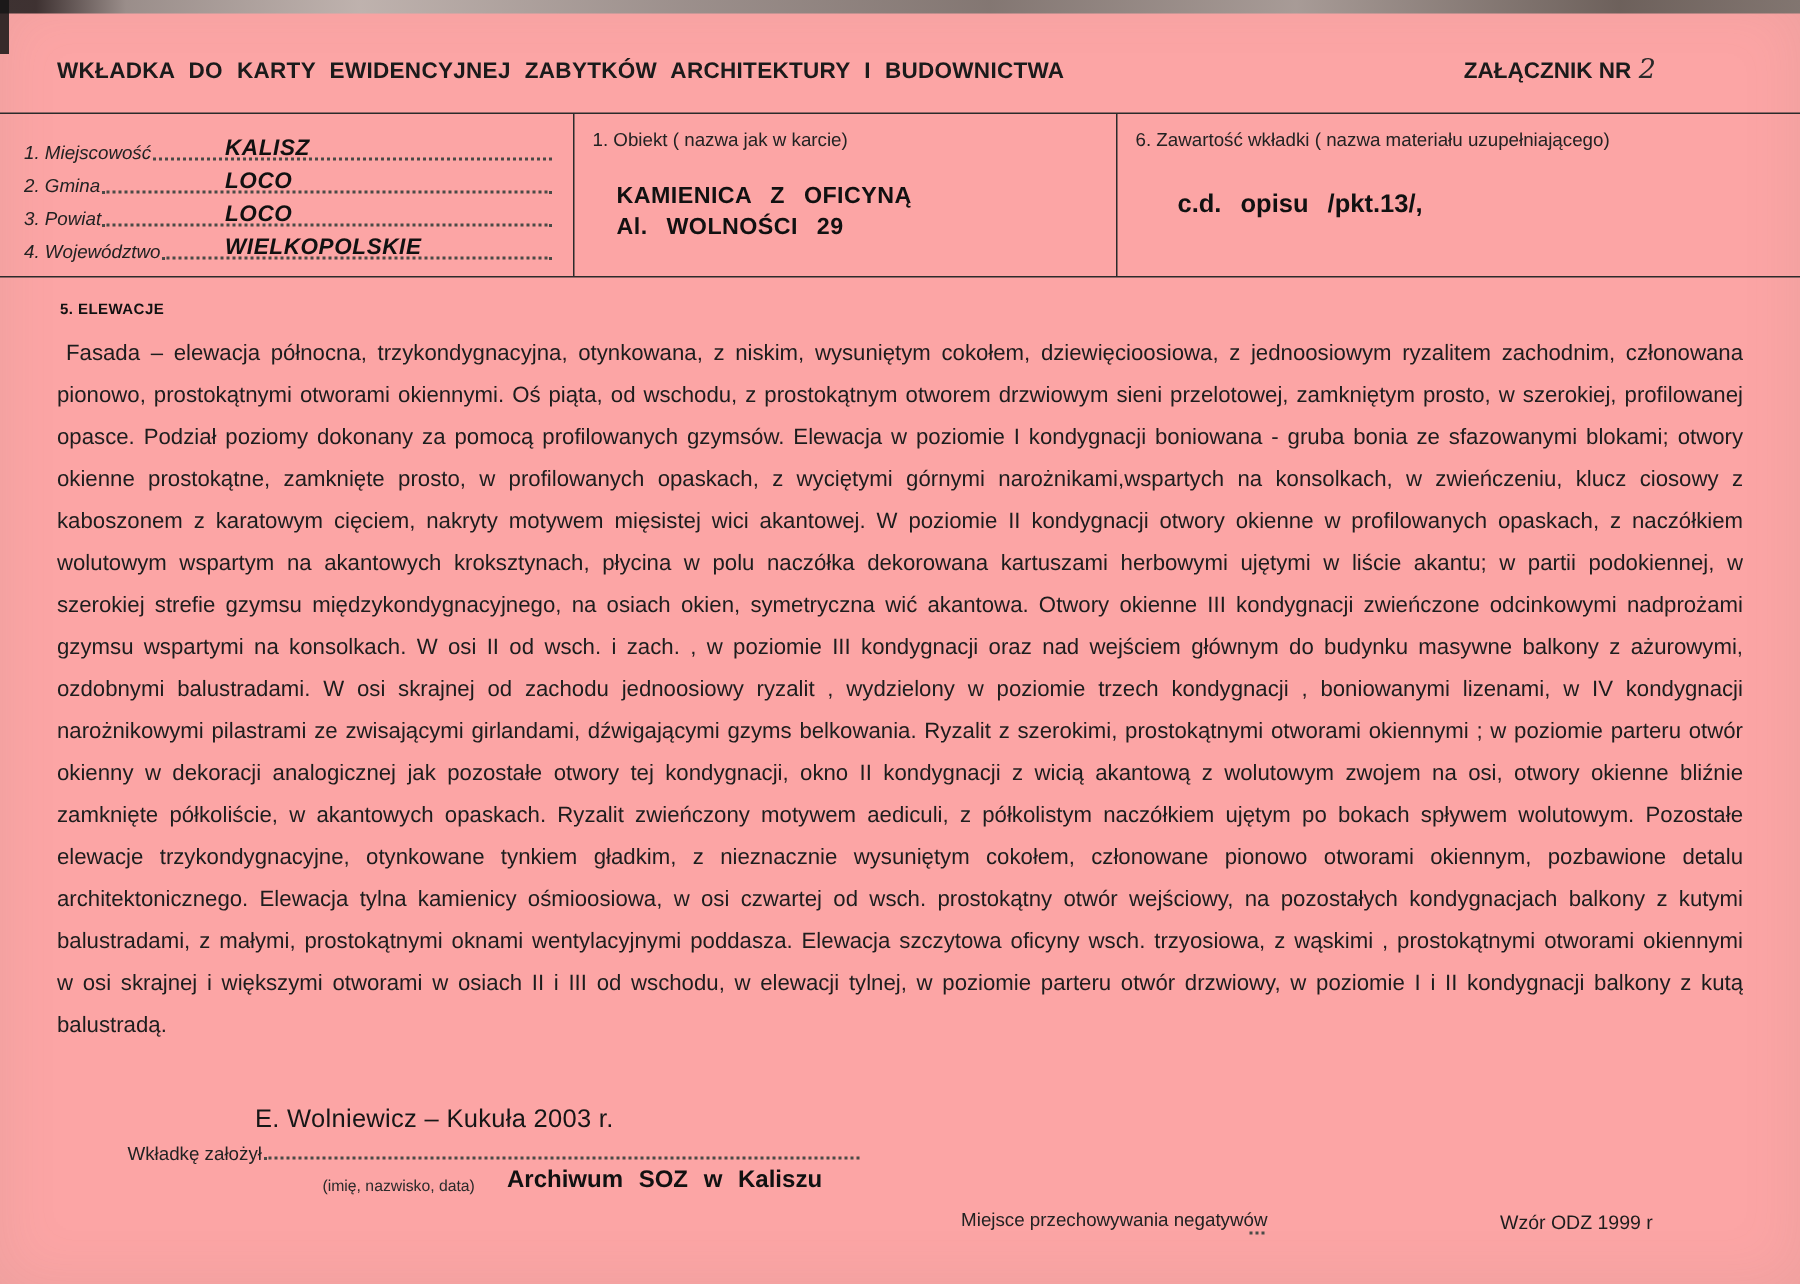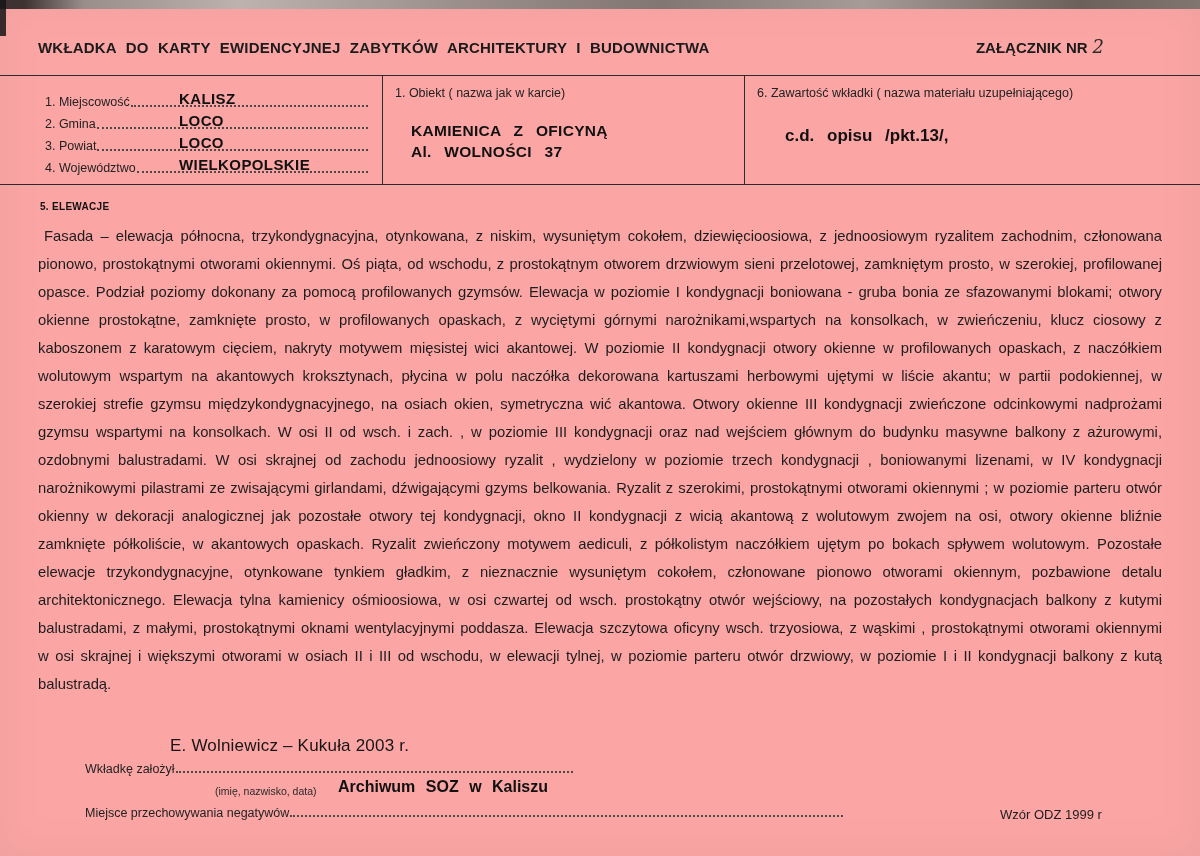--- a/index.html
+++ b/index.html
@@ -35,21 +35,21 @@
     font-family:"DejaVu Serif", serif; font-style:italic; font-weight:normal;
     font-size:18px; margin-left:5px; color:#2a2a2a;
   }
 
   
   .info-table {
     display:flex; margin-top:18px; height:110px;
     border-top:1.5px solid #2b2b2b; border-bottom:1.5px solid #2b2b2b;
   }
   .col { padding:10px 12px; }
-  .col-location { width:383px; padding-left:45px; padding-top:13px; border-right:1.5px solid #2b2b2b; }
+  .col-location { width:383px; padding-left:16px; padding-top:13px; border-right:1.5px solid #2b2b2b;font-style:italic; }
   .col-object  { width:362px; border-right:1.5px solid #2b2b2b; }
   .col-contents{ flex:1; }
 
   .field-row { position:relative; display:flex; align-items:flex-end; height:22px; }
   .field-label { font-size:12.5px; white-space:nowrap; padding-bottom:2px; color:#222; }
   .leader { flex:1; border-bottom:2px dotted #4a4a46; margin:0 2px 4px 1px; min-width:10px; }
   .field-value {
     position:absolute; left:134px; bottom:4px;
     font-weight:bold; font-size:15px; letter-spacing:.4px; color:#111;
   }
@@ -68,21 +68,21 @@
     word-spacing:1px;
   }
 
   
   .footer { position:absolute; top:736px; left:38px; right:38px; height:110px; font-size:12.5px; }
   .sig-value { position:absolute; top:0; left:132px; font-size:17px; color:#161616; letter-spacing:.2px; }
   .row-founder { position:absolute; top:26px; left:47px; width:490px; display:flex; }
   .row-founder .field-label, .row-negatives .field-label { padding-bottom:1px; }
   .hint { position:absolute; top:49px; left:177px; font-size:10.5px; color:#2a2a2a; }
   .archive-value { position:absolute; top:42px; left:300px; font-weight:bold; font-size:16px; word-spacing:6px; color:#111; }
-  .row-negatives { position:absolute; top:70px; left:47px; width:760px; display:flex; align-items:flex-end; }
+  .row-negatives { position:absolute; top:70px; left:47px; width:760px; display:flex; align-items:flex-end;flex-direction:column; }
   .form-code { position:absolute; top:71px; left:962px; font-size:13px; color:#1d1d1d; }
 </style>
 </head>
 <body>
 
 <div class="sheet">
   <div class="scan-top"></div>
   <div class="scan-corner"></div>
 
   <div class="header">
@@ -113,21 +113,21 @@
         <span class="field-label">4. Województwo</span>
         <span class="leader"></span>
         <span class="field-value">WIELKOPOLSKIE</span>
       </div>
     </div>
 
     <div class="col col-object">
       <div class="section-label">1. Obiekt ( nazwa jak w karcie)</div>
       <div class="object-block">
         <div class="object-name">KAMIENICA Z OFICYNĄ</div>
-        <div class="object-name">Al. WOLNOŚCI 37</div>
+        <div class="object-name">Al. WOLNOŚCI 29</div>
       </div>
     </div>
 
     <div class="col col-contents">
       <div class="section-label">6. Zawartość wkładki ( nazwa materiału uzupełniającego)</div>
       <div class="contents-value">c.d. opisu /pkt.13/,</div>
     </div>
   </div>
 
   <div class="main">

